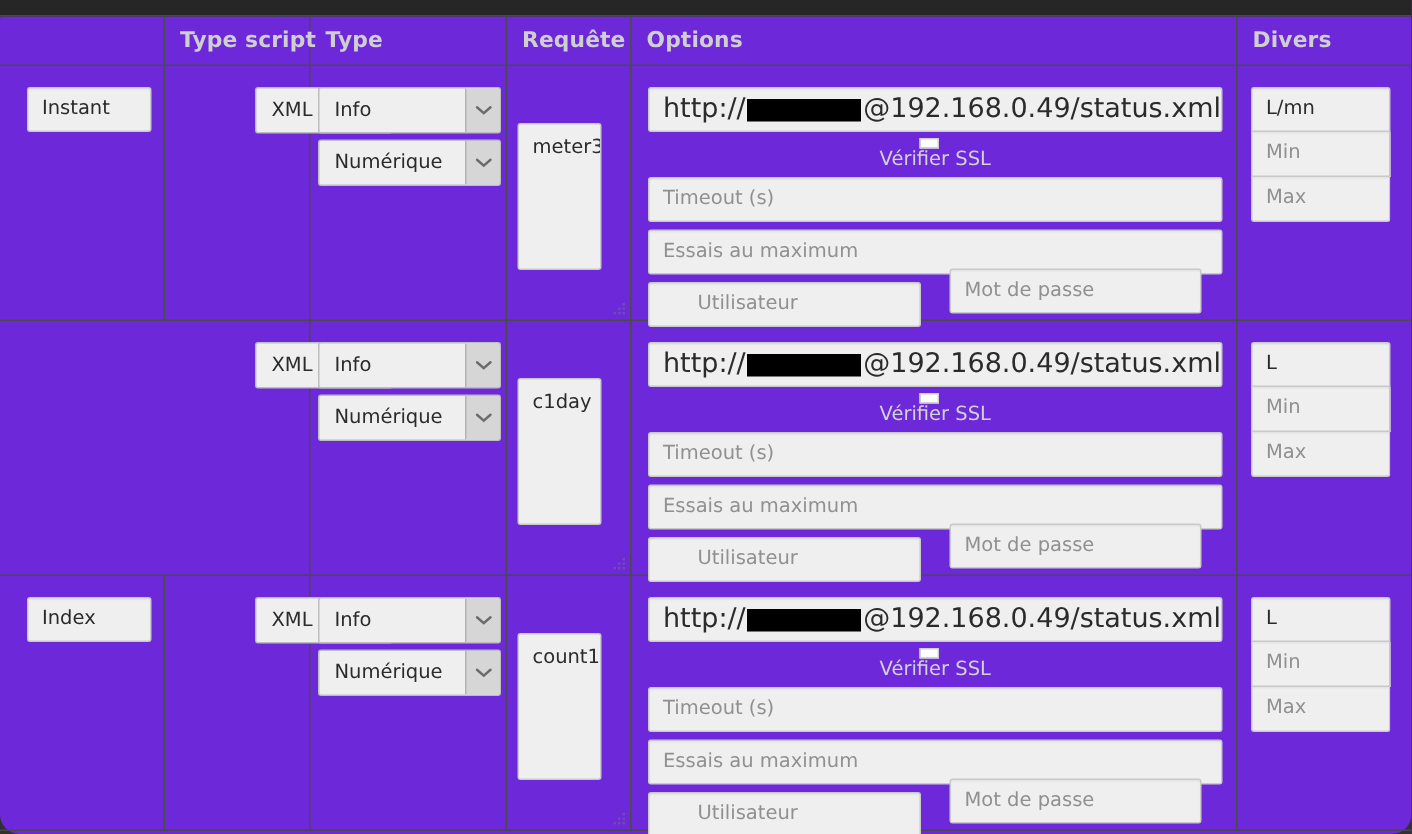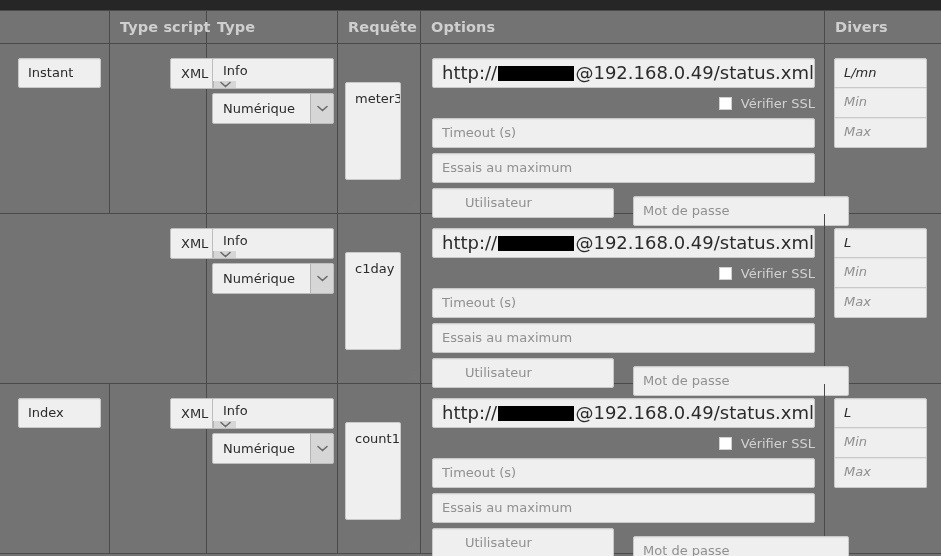--- a/index.html
+++ b/index.html
@@ -8,21 +8,22 @@
     width: 941px; height: 556px;
     background: #313131;
     font-family: "DejaVu Sans", "Liberation Sans", sans-serif;
     overflow: hidden;
   }
 
   #app {
     position: relative;
     width: 941px;
     height: 556px;
-    background: #737373;
+    background: #6d28d9;
+    border-radius: 13px;
   }
 
   
   .top-strip {
     position: absolute; left: 0; top: 0;
     width: 941px; height: 11px;
     background: #262626;
     border-bottom: 1px solid #4a4a4a;
   }
 
@@ -117,21 +118,21 @@
     width: 23px;
     background: #d6d6d6;
     border-left: 1px solid #b3b3b3;
     display: flex;
     align-items: center;
     justify-content: center;
   }
   .sel .sel-arrow svg { display: block; }
 
   .sel-script { left: 20px; top: 14px; width: 92px; margin-left: 40px; }
-  .sel-type1  { left: 5px; top: 14px; width: 122px; flex-direction: column; }
+  .sel-type1  { left: 5px; top: 14px; width: 122px; }
   .sel-type2  { left: 5px; top: 49px; width: 122px; }
 
   
   .ta {
     position: absolute;
     left: 7px; top: 38px;
     width: 56px; height: 98px;
     background: #efefef;
     border: 1px solid #c9c9c9;
     border-radius: 2px;
@@ -159,48 +160,48 @@
   }
   .url-txt { font-size: 18px; color: #2b2b2b; white-space: nowrap; }
 
   .ssl-wrap {
     position: absolute;
     left: 11px; top: 48px;
     width: 383px;
     height: 22px;
     display: flex;
     align-items: center;
-    justify-content: flex-end;
+    justify-content: center;
+    flex-direction: column;
   }
   .ssl-box {
     width: 13px; height: 13px;
     background: #ffffff;
     border: 1px solid #d0d0d0;
     margin-right: 9px;
   }
   .ssl-label {
     font-size: 13px;
     color: #d2d2d2;
     white-space: nowrap;
   }
 
   .timeout-input { left: 11px; top: 74px; width: 383px; }
   .essais-input  { left: 11px; top: 109px; width: 383px; }
   .user-input    { left: 11px; top: 144px; width: 182px; padding-left: 32px; }
-  .pass-input    { left: 212px; top: 152px; width: 216px; }
+  .pass-input    { left: 212px; top: 135px; width: 168px; }
 
   
   .dv-input {
     position: absolute;
     left: 9px;
     width: 93px;
     height: 30px;
     line-height: 28px;
     border-radius: 0;
-    font-style: italic;
   }
   .dv-0 { top: 14px; border-radius: 2px 2px 0 0; }
   .dv-1 { top: 44px; border-top: none; }
   .dv-2 { top: 74px; border-top: none; border-radius: 0 0 2px 2px; }
 </style>
 </head>
 <body>
 
 <div id="app">
 

